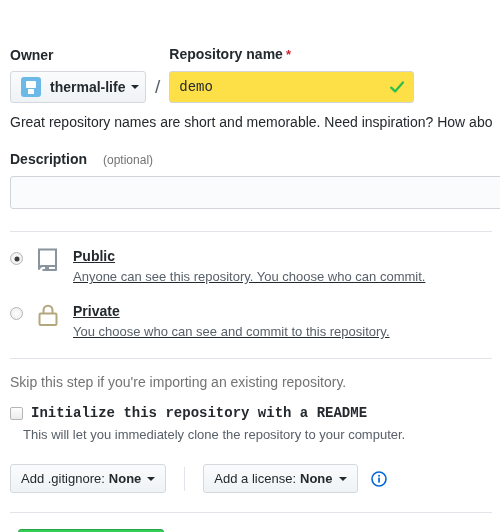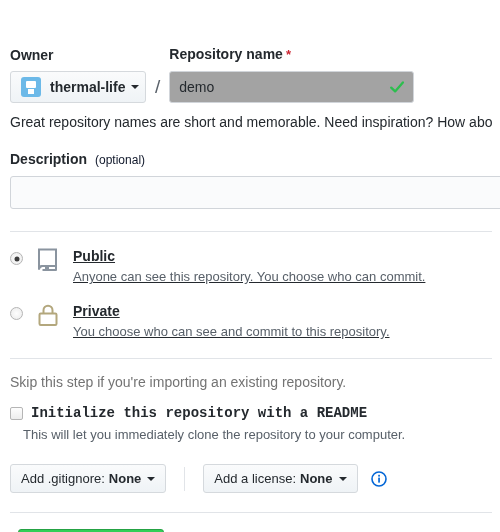--- a/index.html
+++ b/index.html
@@ -45,23 +45,23 @@
     display: block;
   }
   .req-star {
     color: #cb2431;
     font-weight: bold;
     font-size: 13px;
     margin-left: 3px;
   }
   .optional-note {
     font-weight: normal;
-    color: #0f172a;
+    color: #737373;
     font-size: 12px;
-    margin-left: 8px;
+    margin-left: 16px;
   }
 
   
   .owner-btn {
     display: flex;
     align-items: center;
     height: 32px;
     box-sizing: border-box;
     padding: 0 10px;
     background: linear-gradient(#fafbfc, #eff3f6);
@@ -135,23 +135,23 @@
   .repo-input-wrap {
     position: relative;
     width: 245px;
   }
   .repo-input {
     width: 100%;
     height: 32px;
     box-sizing: border-box;
     padding: 0 30px 0 9px;
     font-size: 14px;
-    font-family: Liberation Sans, sans-serif;
-    color: #24292e;
-    background: #a3a3a3;
+    font-family: Liberation Mono, monospace;
+    color: #24292e;
+    background: #fde047;
     border: 1px solid #d1d5da;
     border-radius: 3px;
     outline: none;
   }
   .check-mark {
     position: absolute;
     right: 9px;
     top: 50%;
     transform: translateY(-50%);
     width: 16px;

